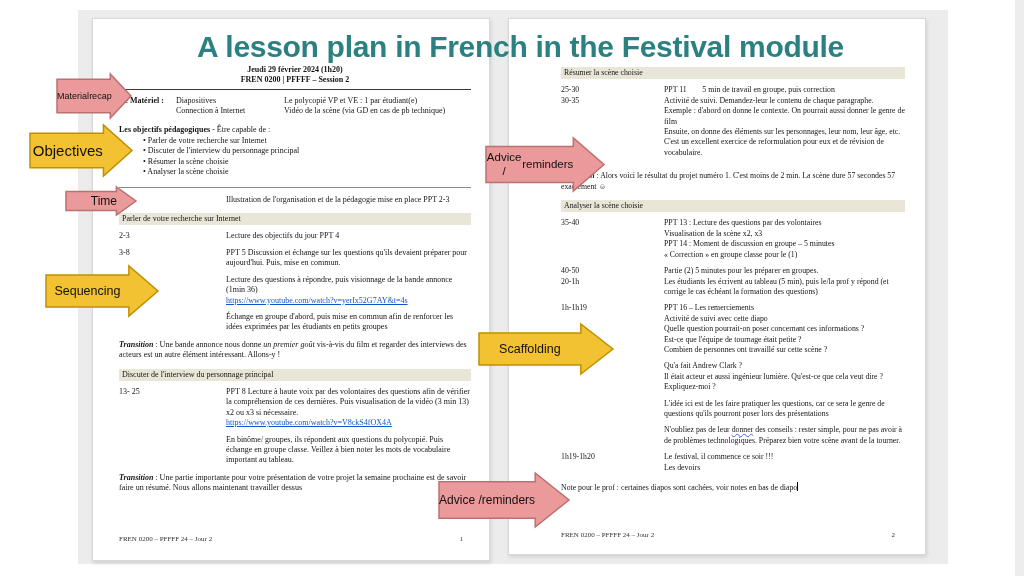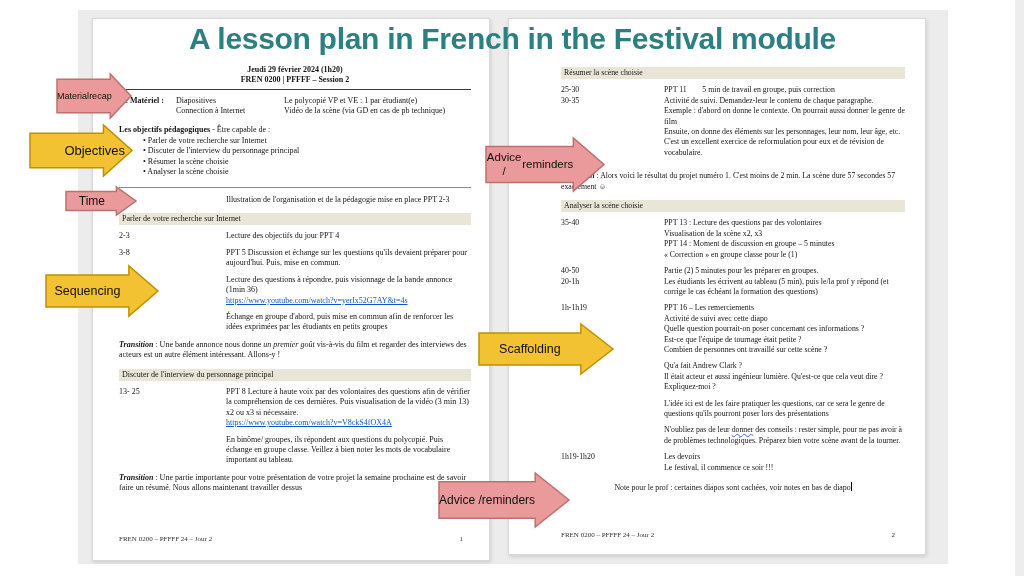--- a/index.html
+++ b/index.html
@@ -4,21 +4,21 @@
 <style>
   html,body{margin:0;padding:0;}
   body{
     width:1024px;height:576px;position:relative;overflow:hidden;
     background:#ffffff;font-family:"Liberation Sans",sans-serif;
   }
   .canvas{position:absolute;left:78px;top:10px;width:870px;height:554px;background:#ececec;}
   .rightbar{position:absolute;right:0;top:0;width:9px;height:576px;background:#ededed;}
 
   .title{
-    position:absolute;left:90px;top:22px;width:845px;margin:0;
+    position:absolute;left:90px;top:22px;width:845px;margin:8px;
     text-align:center;font-size:30px;font-weight:bold;letter-spacing:-0.3px;
     color:#2b8181;font-family:"Liberation Sans",sans-serif;
   }
 
   .page{
     position:absolute;background:#ffffff;border:1px solid #d8d8d8;
     box-shadow:1px 2px 4px rgba(0,0,0,0.12);
     font-family:"Liberation Serif",serif;color:#141414;
     box-sizing:border-box;
   }
@@ -45,21 +45,21 @@
   #page2 .row .t{width:58px;flex:none;}
   .row .c{flex:1;}
 
   .trans{margin:7px 0;}
   .tlabel{font-weight:bold;font-style:italic;}
 
   .doclink{color:#1155cc;text-decoration:underline;cursor:pointer;display:inline-block;}
 
   .sq{text-decoration:underline wavy #3b6fd4;text-decoration-thickness:1px;}
 
-  .note{margin:9px 0 4px 0;text-align:center;}
+  .note{margin:9px 0 4px 0;}
   .cursor{display:inline-block;width:1px;height:9px;background:#000;vertical-align:-1px;}
 
   .pfooter{
     position:absolute;left:26px;right:26px;bottom:16px;
     display:flex;justify-content:space-between;font-size:7px;color:#333;
   }
   #page2 .pfooter{left:52px;right:30px;bottom:14px;}
 
   .callout{position:absolute;}
   .callout svg{position:absolute;left:0;top:0;width:100%;height:100%;overflow:visible;}
@@ -254,22 +254,22 @@
   </div>
   <div class="row">
     <div class="t"></div>
     <div class="c"><span>N'oubliez pas de leur </span><span class="sq">donner</span><span> des conseils : rester simple, pour ne pas avoir à de problèmes technologiques. Préparez bien votre scène avant de la tourner.</span></div>
   </div>
   <div class="row">
     <div class="t">
         <div>1h19-1h20</div>
       </div>
     <div class="c">
+        <div>Le festival, il commence ce soir !!!</div>
         <div>Les devoirs</div>
-        <div>Le festival, il commence ce soir !!!</div>
       </div>
   </div>
 
   <p class="note"><span>Note pour le prof : certaines diapos sont cachées, voir notes en bas de diapo</span><span class="cursor"></span></p>
 
   <div class="pfooter">
     <span>FREN 0200 – PFFFF 24 – Jour 2</span>
     <span>2</span>
   </div>
 </div>
@@ -283,30 +283,30 @@
   <div class="clabel" style="font-size:9px;">
       <div>Material</div>
       <div>recap</div>
     </div>
 </div>
 
 <div class="callout yellow" style="left:30px;top:125px;width:102px;height:51px;">
   <svg viewBox="0 0 100 50" preserveAspectRatio="none">
       <polygon points="0,8 72,8 72,0 100,25 72,50 72,42 0,42"></polygon>
     </svg>
-  <div class="clabel" style="font-size:13px;padding-left:27px;">
+  <div class="clabel" style="font-size:15px;">
       <div>Objectives</div>
     </div>
 </div>
 
 <div class="callout pink" style="left:66px;top:187px;width:70px;height:28px;">
   <svg viewBox="0 0 100 50" preserveAspectRatio="none">
       <polygon points="0,8 72,8 72,0 100,25 72,50 72,42 0,42"></polygon>
     </svg>
-  <div class="clabel" style="font-size:12px;">
+  <div class="clabel" style="font-size:12px;margin-left:12px;">
       <div>Time</div>
     </div>
 </div>
 
 <div class="callout yellow" style="left:46px;top:266px;width:112px;height:50px;">
   <svg viewBox="0 0 100 50" preserveAspectRatio="none">
       <polygon points="0,9 74,9 74,0 100,25 74,50 74,41 0,41"></polygon>
     </svg>
   <div class="clabel" style="font-size:12.5px;">
       <div>Sequencing</div>

